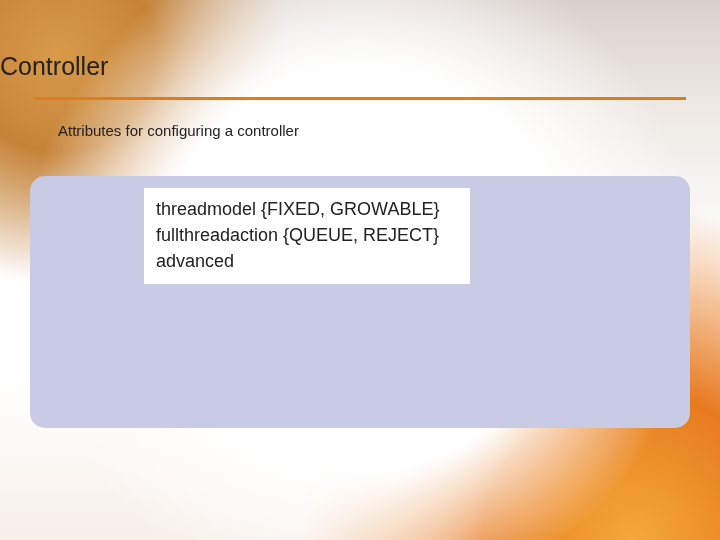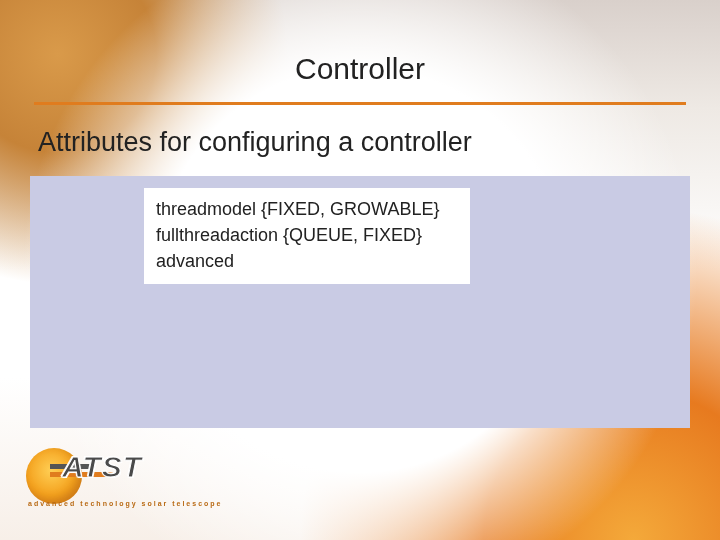--- a/index.html
+++ b/index.html
@@ -19,45 +19,46 @@
       radial-gradient(circle at 8% 10%, #d99a4a 0%, #c68338 12%, rgba(198,131,56,0) 28%),
       linear-gradient(180deg, #d9d0cb 0%, #eee9e4 20%, #ffffff 50%, #ffffff 70%, #f7efe8 100%);
   }
   .content {
     position: relative;
     z-index: 2;
     width: 100%;
     height: 100%;
   }
   .title {
-    text-align: center;
-    font-size: 30px;
+    text-align: left;
+    font-size: 25px;
     color: #222;
     padding-top: 52px;
     padding-bottom: 10px;
     font-weight: 400;
   }
   .rule {
     height: 3px;
     background: #e07c1e;
     margin: 6px 34px 0 34px;
   }
   .subtitle {
-    font-size: 27px;
+    font-size: 15px;
     color: #222;
-    margin: 22px 0 0 38px;
+    margin: 22px 0 0 58px;
     font-weight: 400;
   }
   .panel {
     position: absolute;
     left: 30px;
     right: 30px;
     top: 176px;
     height: 252px;
     background: #c9cbe4;
+    border-radius: 15px;
   }
   .codebox {
     position: absolute;
     left: 114px;
     top: 12px;
     width: 326px;
     background: #ffffff;
     padding: 8px 12px 10px 12px;
   }
   .codebox div {
@@ -116,26 +117,19 @@
 <div class="slide">
   <div class="bg-grad"></div>
   <div class="content">
     <h1 class="title">Controller</h1>
     <div class="rule"></div>
     <div class="subtitle">Attributes for configuring a controller</div>
 
     <div class="panel">
       <div class="codebox">
         <div>threadmodel {FIXED, GROWABLE}</div>
-        <div>fullthreadaction {QUEUE, FIXED}</div>
+        <div>fullthreadaction {QUEUE, REJECT}</div>
         <div>advanced</div>
       </div>
     </div>
 
-    <div class="logo">
-      <div class="sun"></div>
-      <div class="stripe s1"></div>
-      <div class="stripe s2"></div>
-      <div class="text">ATST</div>
-      <div class="tag">advanced technology solar telescope</div>
-    </div>
   </div>
 </div>
 
 </body></html>

